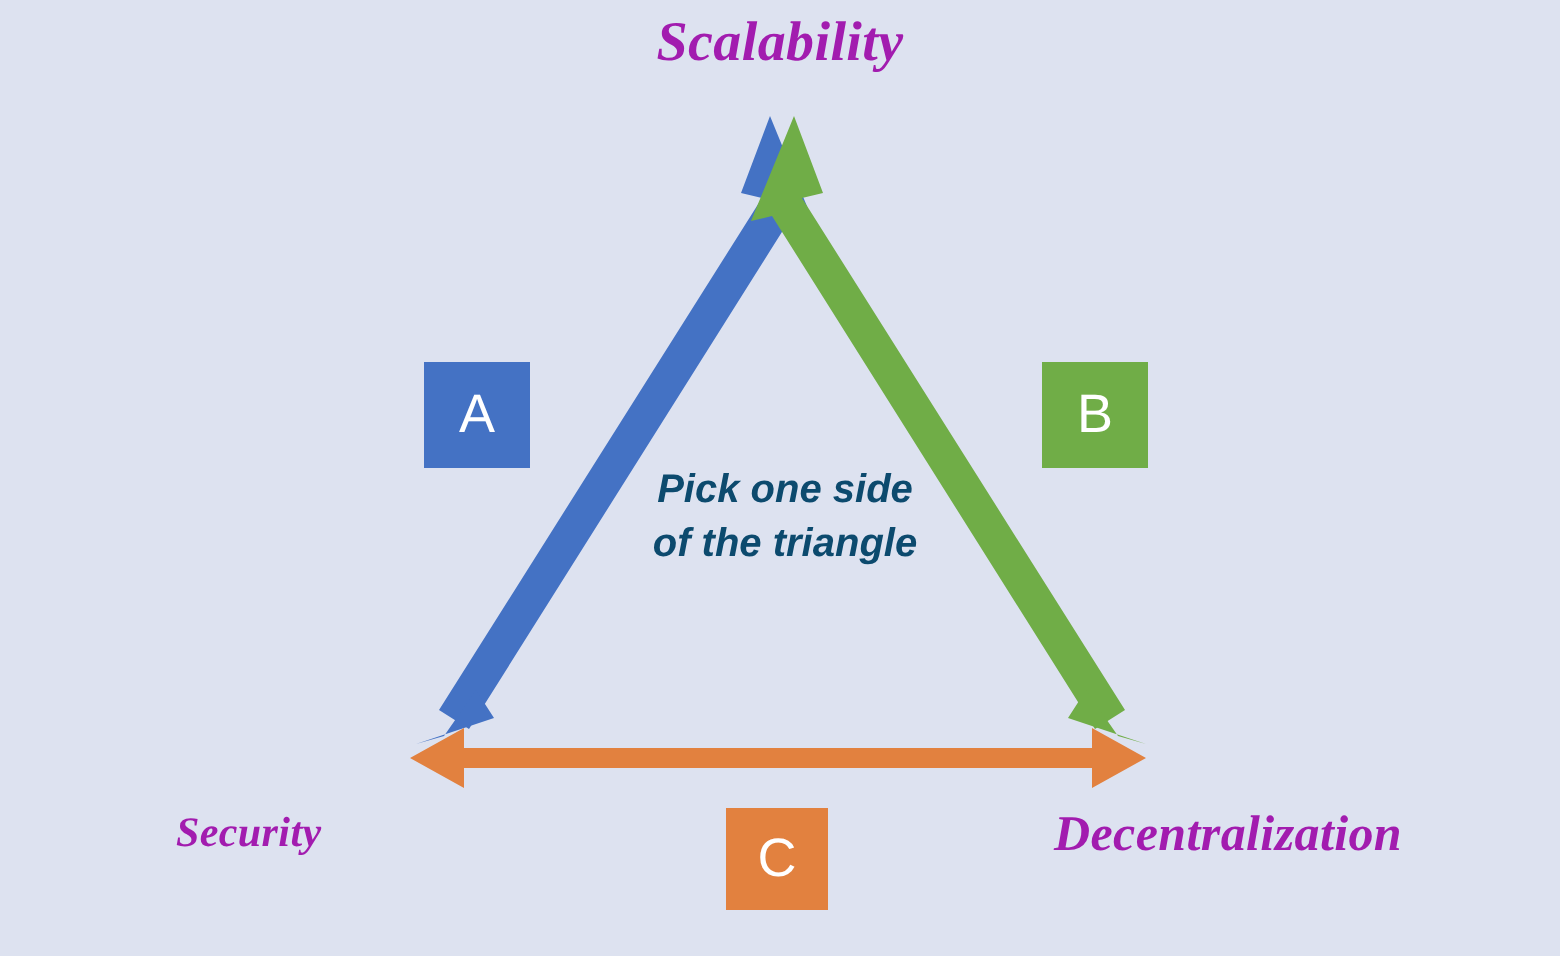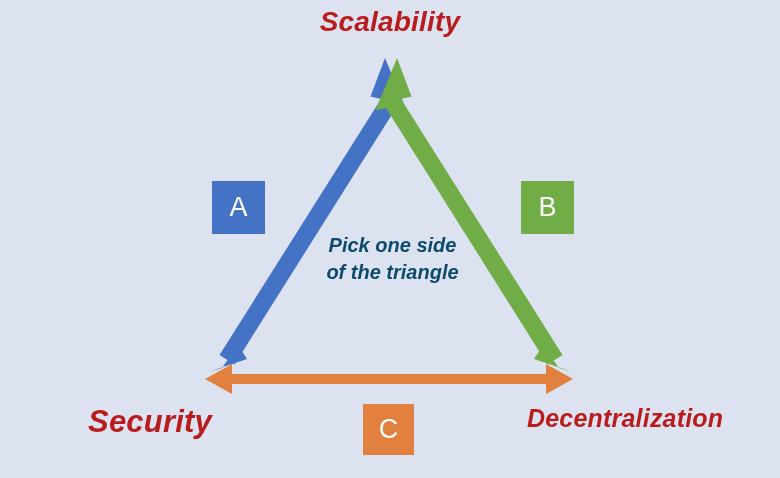--- a/index.html
+++ b/index.html
@@ -10,32 +10,33 @@
     overflow:hidden;
     position:relative;
   }
   #stage{position:relative;width:780px;height:478px;}
   #edges{position:absolute;left:0;top:0;width:780px;height:478px;}
 
   .vertex-label{
     position:absolute;
     font-weight:bold;
     font-style:italic;
-    color:#b91c1c;
+    color:#a21caf;
     white-space:nowrap;
     letter-spacing:.2px;
+    font-family:Liberation Serif, serif;
   }
   #label-scalability{
     left:0;right:0;top:6px;
     text-align:center;
     font-size:28px;
   }
   #label-security{
     left:88px;top:404px;
-    font-size:31px;
+    font-size:21px;
   }
   #label-decentralization{
     left:527px;top:404px;
     font-size:25px;
   }
 
   #center-note{
     position:absolute;
     left:290px;top:232px;
     width:205px;

